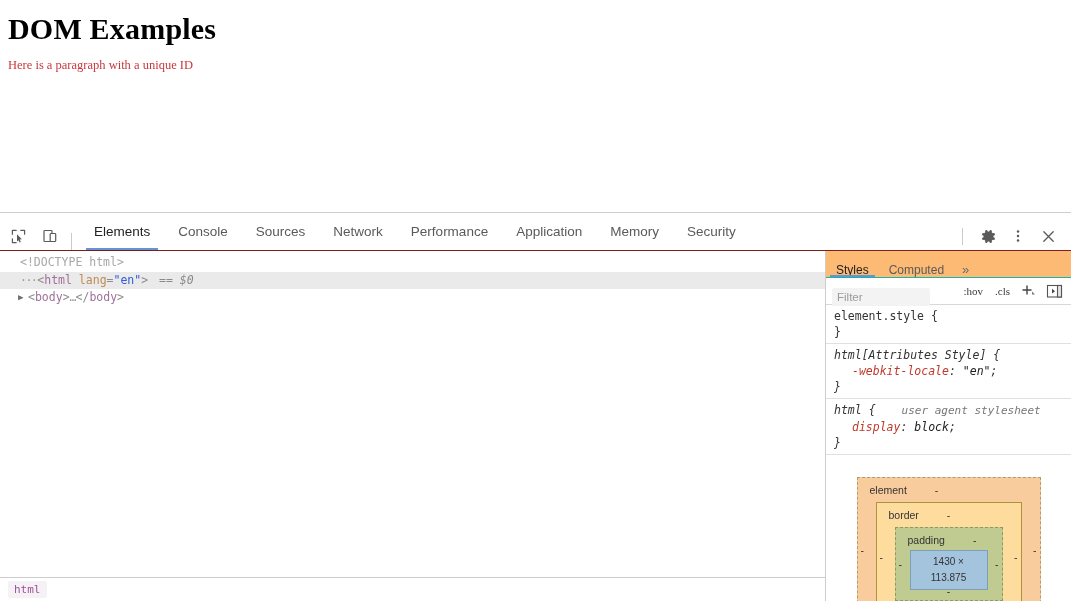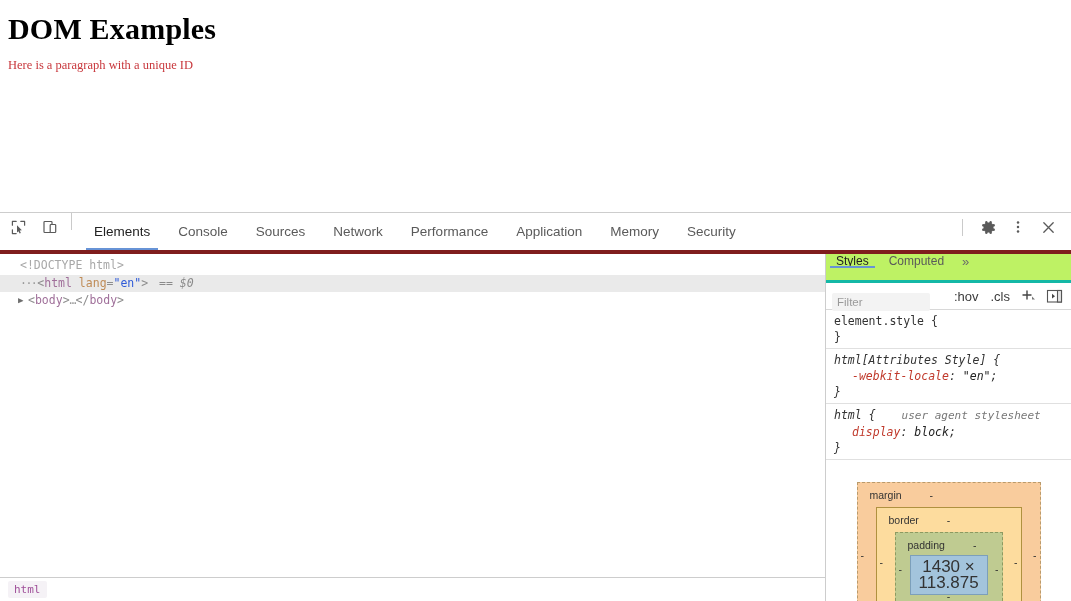--- a/index.html
+++ b/index.html
@@ -52,23 +52,23 @@
     box-sizing: border-box;
     display: flex;
     flex-direction: column;
   }
 
   
   #dt-toolbar {
     height: 37px;
     min-height: 37px;
     display: flex;
-    align-items: flex-start;
-    background: #ffffff;
-    border-bottom: 4px solid #7f1d1d;
+    align-items: flex-end;
+    background: #ffffff;
+    border-bottom: 1px solid #7f1d1d;
     position: relative;
   }
   .tb-icon-btn {
     width: 28px; height: 28px;
     margin-left: 4px;
     display: flex;
     align-items: center;
     justify-content: center;
     border-radius: 2px;
     cursor: pointer;
@@ -200,23 +200,23 @@
     display: flex;
     flex-direction: column;
     min-width: 0;
     background: #ffffff;
     overflow: hidden;
   }
   #styles-tabbar {
     height: 26px;
     min-height: 26px;
     display: flex;
-    align-items: flex-start;
-    border-bottom: 3px solid #14b8a6;
-    background: #bef264;
+    align-items: flex-end;
+    border-bottom: 1px solid #14b8a6;
+    background: #fdba74;
   }
   .st-tab {
     padding: 0 10px;
     display: flex;
     align-items: center;
     font-size: 12px;
     color: #5a5a5a;
     cursor: pointer;
     position: relative;
   }
@@ -253,22 +253,22 @@
     font-family: "Liberation Sans", sans-serif;
     font-size: 11.5px;
     color: #333;
     padding: 3px 5px;
     width: 88px;
     border-radius: 2px;
     margin-top: 12px;
   }
   #filter-input::placeholder { color: #9a9a9a; }
   .pseudo-btn {
-    font-family: Liberation Sans, sans-serif;
-    font-size: 13px;
+    font-family: Liberation Serif, serif;
+    font-size: 11px;
     color: #3a3a3a;
     padding: 0 6px;
     cursor: pointer;
   }
   #filter-spacer { flex: 1; }
   .filter-icon-btn {
     display: flex;
     align-items: center;
     justify-content: center;
     padding: 0 4px;
@@ -328,21 +328,21 @@
     border: 1px dashed #8d9a61;
     padding: 4px 10px 10px 10px;
     margin: 4px 8px 0 8px;
     position: relative;
   }
   #bm-content {
     background: #a3c4dc;
     border: 1px solid #7c9fba;
     text-align: center;
     font-family: "Liberation Sans", sans-serif;
-    font-size: 17px;
+    font-size: 10px;
     color: #333333;
     padding: 3px 8px;
     margin: 2px 4px 0 4px;
   }
   .bm-label {
     font-family: "Liberation Sans", sans-serif;
     font-size: 10.5px;
     color: #333333;
     display: inline-block;
   }
@@ -530,21 +530,21 @@
           <span class="sel-text">html</span><span class="brace"> {</span><span class="ua-label">user agent stylesheet</span>
           <div class="decl">
             <span class="prop-italic">display</span><span>: </span><span class="val">block</span><span>;</span>
           </div>
           <div class="brace">}</div>
         </div>
 
         <div id="boxmodel-wrap">
           <div id="bm-margin">
             <div class="bm-top-row">
-              <span class="bm-label">margin</span>
+              <span class="bm-label">element</span>
               <span class="bm-label">-</span>
             </div>
             <span class="bm-side left">-</span>
             <span class="bm-side right">-</span>
 
             <div id="bm-border">
               <div class="bm-top-row">
                 <span class="bm-label">border</span>
                 <span class="bm-label">-</span>
               </div>

